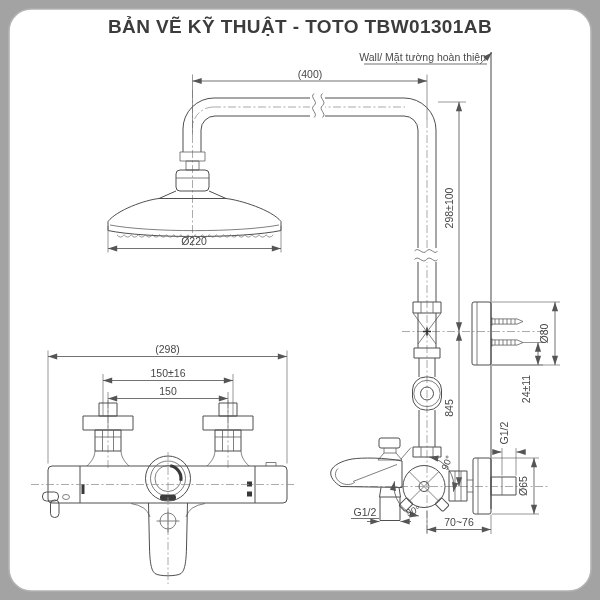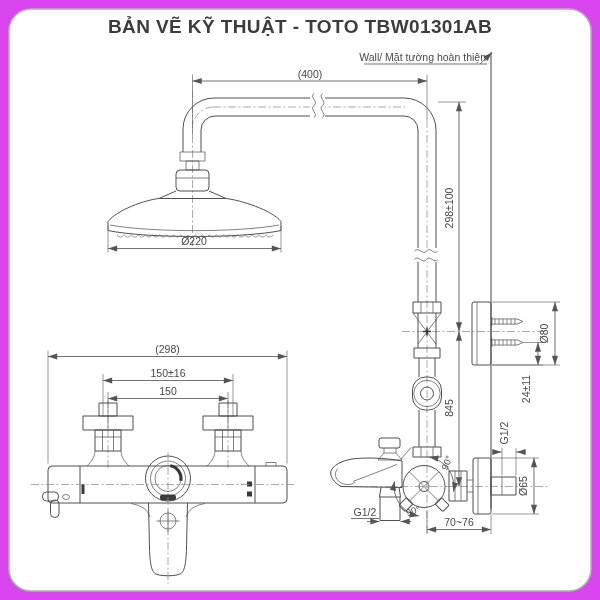--- a/index.html
+++ b/index.html
@@ -1,16 +1,16 @@
 <!DOCTYPE html>
 <html><head>
 <meta charset="utf-8">
 <style>
   html,body{margin:0;padding:0;background:#fff;}
-  .stage{position:relative;width:600px;height:600px;background:#d946ef;overflow:hidden;
+  .stage{position:relative;width:600px;height:600px;background:#a3a3a3;overflow:hidden;
          font-family:"Liberation Sans",sans-serif;}
   svg{position:absolute;left:0;top:0;}
   .s  {stroke:#4f4f4f;stroke-width:1;fill:none;stroke-linejoin:round;}
   .s2 {stroke:#5f5f5f;stroke-width:.8;fill:none;stroke-linejoin:round;}
   .cl {stroke:#8f8f8f;stroke-width:.75;fill:none;stroke-dasharray:8 2.5 2 2.5;}
   .dm {stroke:#585858;stroke-width:.85;fill:none;}
   .ex {stroke:#6b6b6b;stroke-width:.7;fill:none;}
   .wf {fill:#ffffff;}
   .tx {font-size:10.5px;fill:#474747;}
   .ta {font-size:9.5px;fill:#474747;}

